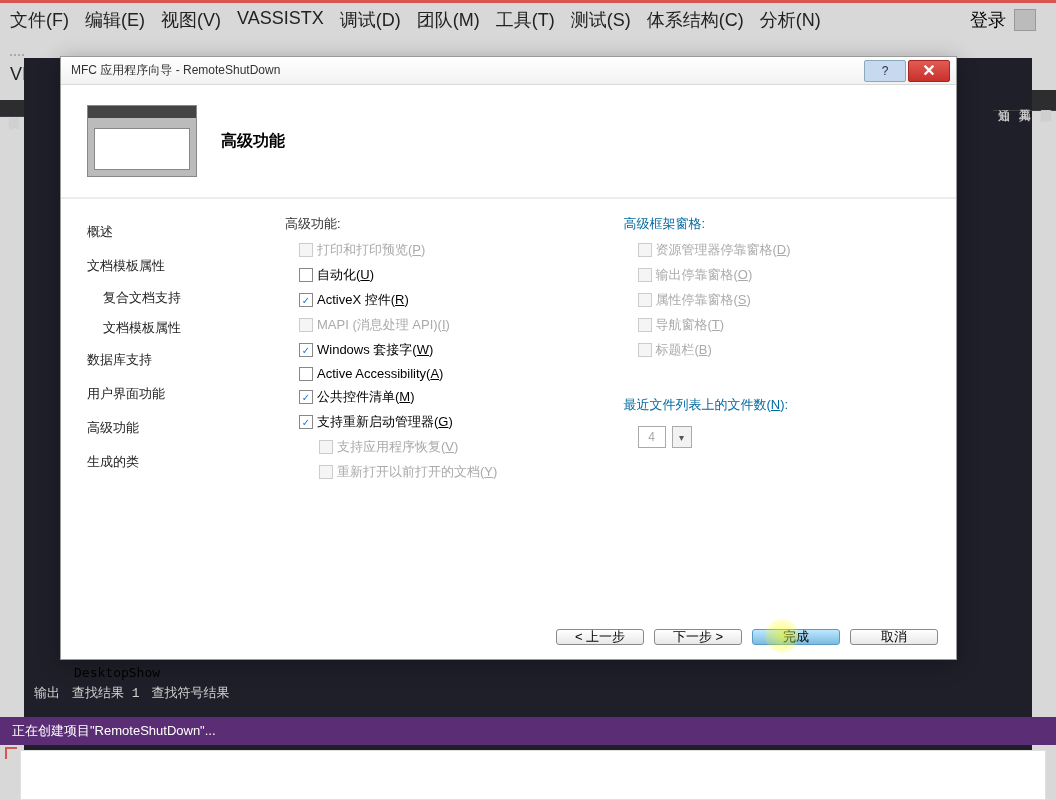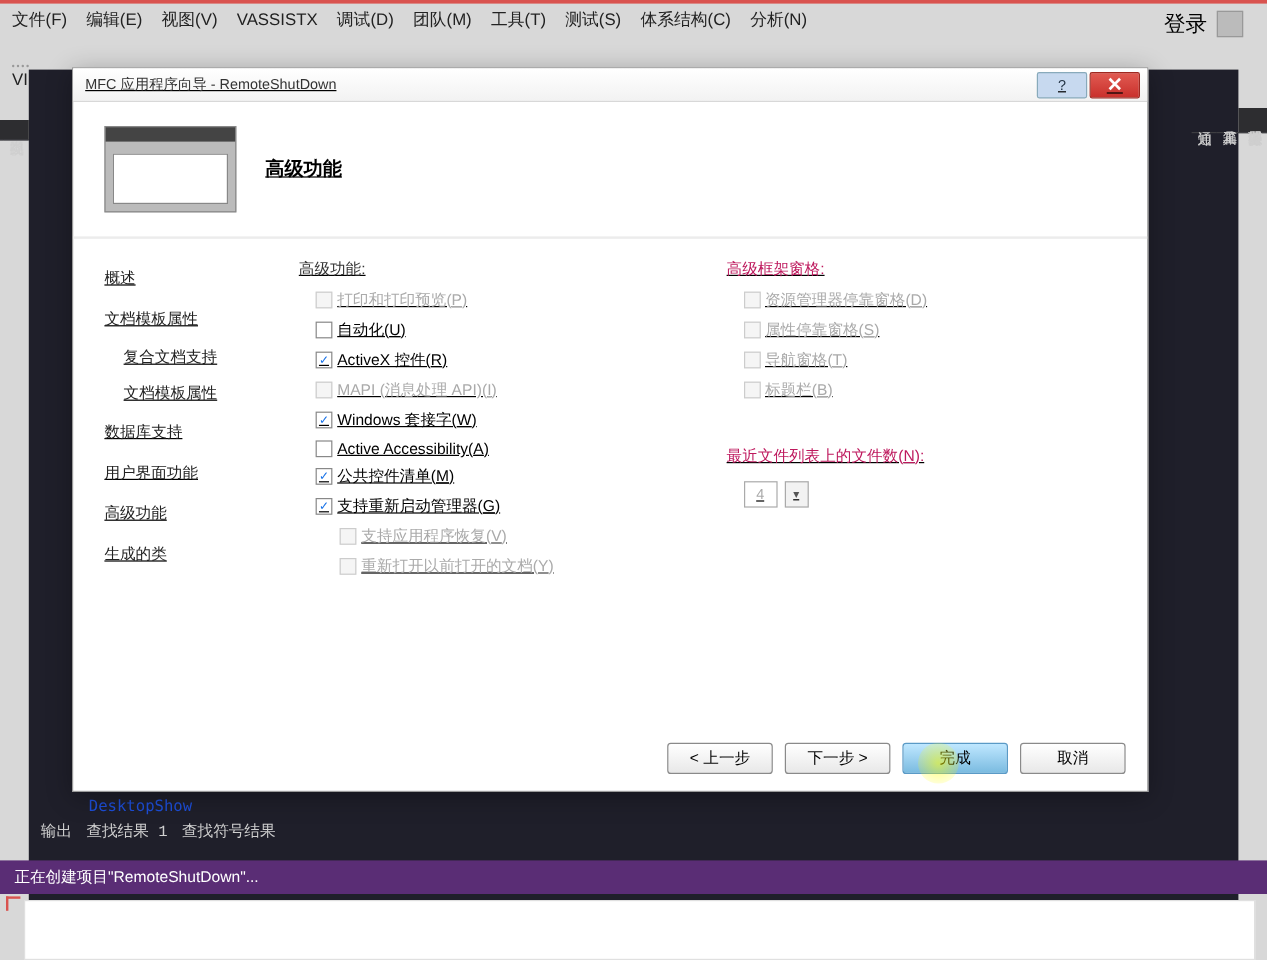--- a/index.html
+++ b/index.html
@@ -1,83 +1,83 @@
 <!DOCTYPE html>
 <html><head>
   <meta charset="utf-8">
   <style>
     * { margin: 0; padding: 0; box-sizing: border-box; font-family: "Microsoft YaHei", "SimSun", sans-serif; }
     body { width: 1056px; height: 800px; background: #d8d8d8; overflow: hidden; position: relative; }
     
     .topbar-red { position: absolute; top: 0; left: 0; width: 100%; height: 3px; background: #d9534f; }
     
-    .menubar { position: absolute; top: 8px; left: 10px; right: 10px; height: 44px; display: flex; flex-wrap: wrap; gap: 16px; font-size: 14px; color: #222; }
+    .menubar { position: absolute; top: 8px; left: 10px; right: 10px; height: 44px; display: flex; flex-wrap: wrap; gap: 16px; font-size: 18px; color: #222; }
     .menubar .item { cursor: pointer; }
     .login-area { position: absolute; top: 8px; right: 20px; display: flex; align-items: center; gap: 8px; }
     .login-text { font-size: 18px; }
     .login-icon { width: 22px; height: 22px; background: #bbb; border: 1px solid #999; }
     
     .toolbar-line { position: absolute; top: 54px; left: 10px; width: 40px; height: 12px; display: flex; gap: 2px; }
     .toolbar-line span { width: 2px; height: 2px; background: #999; border-radius: 1px; }
     
     .left-rail { position: absolute; left: 0; top: 100px; width: 24px; background: #2d2d30; color: #cfcfcf; font-size: 12px; writing-mode: vertical-rl; text-orientation: upright; display: flex; flex-direction: column; }
     .left-rail .tab { padding: 8px 2px; border-bottom: 1px solid #3e3e42; }
     
     .right-rail { position: absolute; right: 0; top: 90px; width: 24px; background: #2d2d30; color: #cfcfcf; font-size: 12px; writing-mode: vertical-rl; text-orientation: upright; }
     .right-rail .tab { padding: 10px 2px; border-bottom: 1px solid #3e3e42; }
     
     .editor-bg { position: absolute; top: 58px; left: 24px; right: 24px; bottom: 50px; background: #1f1f2a; }
     
     .bottom-tabs { position: absolute; left: 24px; bottom: 92px; display: flex; gap: 12px; color: #cfcfcf; font-size: 13px; padding: 6px 10px; }
     .bottom-tabs .tab { cursor: pointer; font-family: Liberation Mono, monospace; }
     
-    .under-text { position: absolute; left: 74px; bottom: 120px; color: #1d4ed8; font-family: Consolas, monospace; font-size: 13px; }
+    .under-text { position: absolute; left: 74px; bottom: 120px; color: #000000; font-family: Consolas, monospace; font-size: 13px; }
     
     .status-bar { position: absolute; left: 0; right: 0; bottom: 55px; height: 28px; background: #5a2d75; color: #fff; display: flex; align-items: center; padding: 0 12px; font-size: 13px; }
     
     .bottom-blank { position: absolute; left: 20px; right: 10px; bottom: 0; height: 50px; background: #fff; border: 1px solid #e0e0e0; }
     .bottom-blank::before { content:""; position:absolute; left:-16px; top:-4px; width:10px; height:10px; border:2px solid #d9534f; border-right:none; border-bottom:none; }
     
     
-    .dialog-wrap { position: absolute; left: 60px; top: 56px; width: 897px; height: 604px; background: #fff; border: 1px solid #9a9a9a; box-shadow: 0 4px 20px rgba(0,0,0,.3); text-decoration: underline; }
+    .dialog-wrap { position: absolute; left: 60px; top: 56px; width: 897px; height: 604px; background: #fff; border: 1px solid #9a9a9a; box-shadow: 0 4px 20px rgba(0,0,0,.3); }
     .titlebar { height: 28px; background: linear-gradient(#fff,#f2f2f2); border-bottom: 1px solid #d8d8d8; display: flex; align-items: center; padding: 0 6px 0 10px; }
     .titlebar .title { flex: 1; font-size: 12px; color: #333; }
     .tb-btn { width: 42px; height: 22px; margin-left: 2px; display:flex; align-items:center; justify-content:center; border-radius: 2px; }
     .tb-help { background: #c7d9ef; border:1px solid #8ab; color:#234; font-size:12px; }
     .tb-close { background: linear-gradient(#e15b52,#c9302c); color:#fff; border:1px solid #a02820; font-weight:bold; }
     
     .wiz-header { display:flex; gap: 24px; padding: 20px 26px; align-items:center; border-bottom: 2px solid #ececec; }
     .wiz-thumb { width: 110px; height: 72px; background: #bbb; border: 1px solid #888; position: relative; }
     .wiz-thumb::before { content:""; position:absolute; top:0; left:0; right:0; height:12px; background:#444; }
     .wiz-thumb .inner { position:absolute; top:22px; left:6px; right:6px; bottom:6px; background:#fff; border:1px solid #888; }
     .wiz-title { font-size: 16px; font-weight: bold; }
     
     .wiz-body { display:flex; padding: 16px 24px; gap: 24px; height: 400px; }
     .nav-col { width: 140px; font-size: 13px; }
     .nav-col .nav-item { padding: 8px 2px; color: #222; cursor: pointer; }
     .nav-col .nav-sub { padding: 6px 2px 6px 18px; color: #222; cursor: pointer; }
     
-    .opts-col { flex: 1; display: flex; gap: 30px; font-size: 13px; font-family: "SimSun", serif; }
+    .opts-col { flex: 1; display: flex; gap: 30px; font-size: 13px; font-family: "SimSun", serif; margin-left: 36px; }
     .opts-left, .opts-right { flex: 1; }
     .section-label { font-size: 13px; margin-bottom: 8px; color: #333; }
-    .disabled-label { color: #be185d; }
+    .disabled-label { color: #0369a1; }
     .chk-row { display: flex; align-items: center; gap: 4px; margin-bottom: 7px; padding-left: 14px; }
     .chk { width: 14px; height: 14px; border: 1px solid #888; display:inline-flex; align-items:center; justify-content:center; font-size:10px; color:#1a73e8; }
     .chk.checked::after { content:"✓"; }
     .chk.disabled { border-color: #ccc; background:#f5f5f5; }
     .chk-label { font-size: 13px; }
     .chk-label.dis { color: #aaa; }
     .accel { text-decoration: underline; }
     
     .num-row { display:flex; align-items:center; gap:6px; margin-top:12px; padding-left: 14px; }
     .num-box { width: 28px; height: 22px; border:1px solid #aaa; text-align:center; line-height:20px; color:#aaa; font-size:12px; }
     .num-btn { width: 20px; height: 22px; border:1px solid #aaa; background:#f2f2f2; display:flex; align-items:center; justify-content:center; color:#555; font-size:10px; }
     
     .wiz-footer { position:absolute; bottom: 14px; right: 18px; display:flex; gap: 10px; }
-    .wiz-btn { width: 88px; height: 26px; border:1px solid #8a8a8a; background: linear-gradient(#fff,#e8e8e8); border-radius: 3px; font-size: 13px; display:flex; align-items:center; justify-content:center; cursor:pointer; }
+    .wiz-btn { width: 88px; height: 16px; border:1px solid #8a8a8a; background: linear-gradient(#fff,#e8e8e8); border-radius: 3px; font-size: 13px; display:flex; align-items:center; justify-content:center; cursor:pointer; }
     .wiz-btn.finish { background: linear-gradient(#bfe7ff,#7abbe0); border-color:#5a9ac6; }
     .highlight-ring { position:absolute; width:34px; height:34px; border-radius:50%; background: radial-gradient(circle, rgba(255,255,0,.55), rgba(255,255,0,0)); pointer-events:none; }
   </style>
 </head>
 <body>
 
 <div class="topbar-red"></div>
 
 <div class="menubar">
     <span class="item">文件(F)</span>
@@ -207,20 +207,24 @@
       </div>
       <div class="opts-right">
         <div class="section-label disabled-label">高级框架窗格:</div>
         <div id="rightOpts">
             <div class="chk-row">
               <span class="chk disabled"></span>
               <span class="chk-label dis">资源管理器停靠窗格(<span class="accel">D</span>)</span>
             </div>
             <div class="chk-row">
               <span class="chk disabled"></span>
+              <span class="chk-label dis">输出停靠窗格(<span class="accel">O</span>)</span>
+            </div>
+            <div class="chk-row">
+              <span class="chk disabled"></span>
               <span class="chk-label dis">属性停靠窗格(<span class="accel">S</span>)</span>
             </div>
             <div class="chk-row">
               <span class="chk disabled"></span>
               <span class="chk-label dis">导航窗格(<span class="accel">T</span>)</span>
             </div>
             <div class="chk-row">
               <span class="chk disabled"></span>
               <span class="chk-label dis">标题栏(<span class="accel">B</span>)</span>
             </div>

